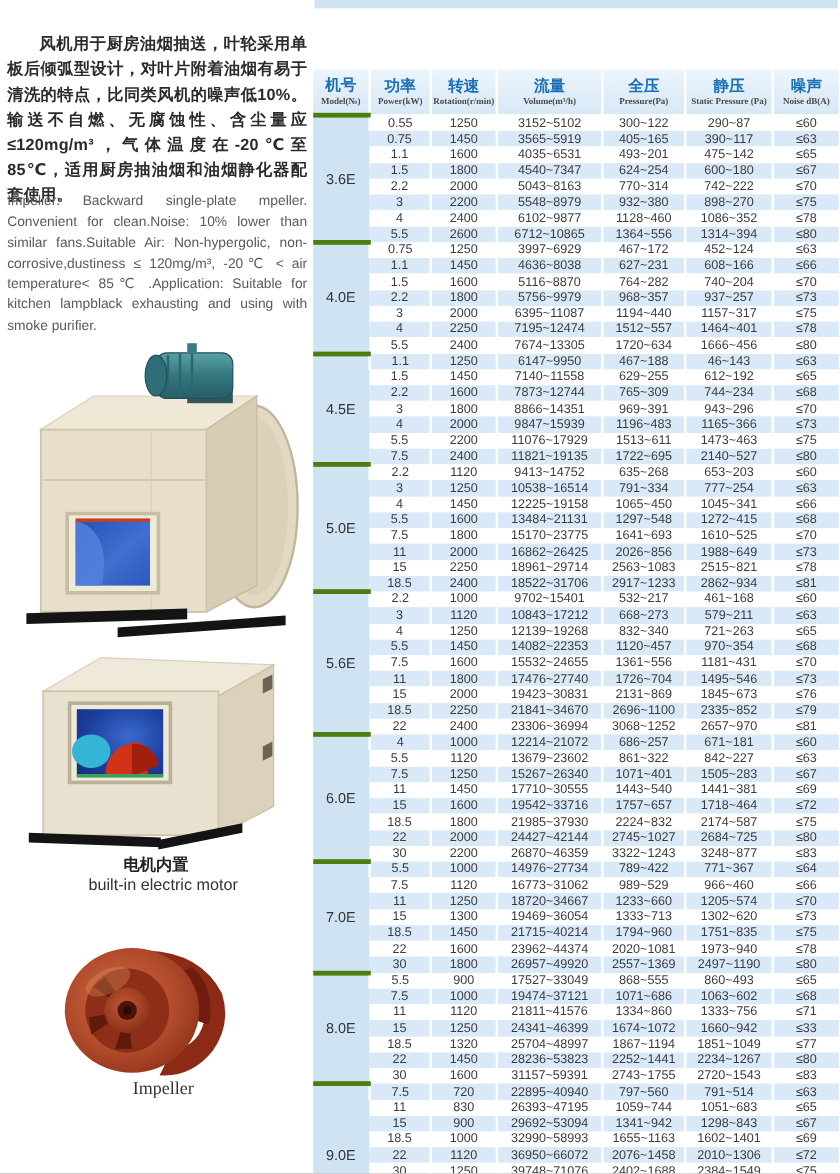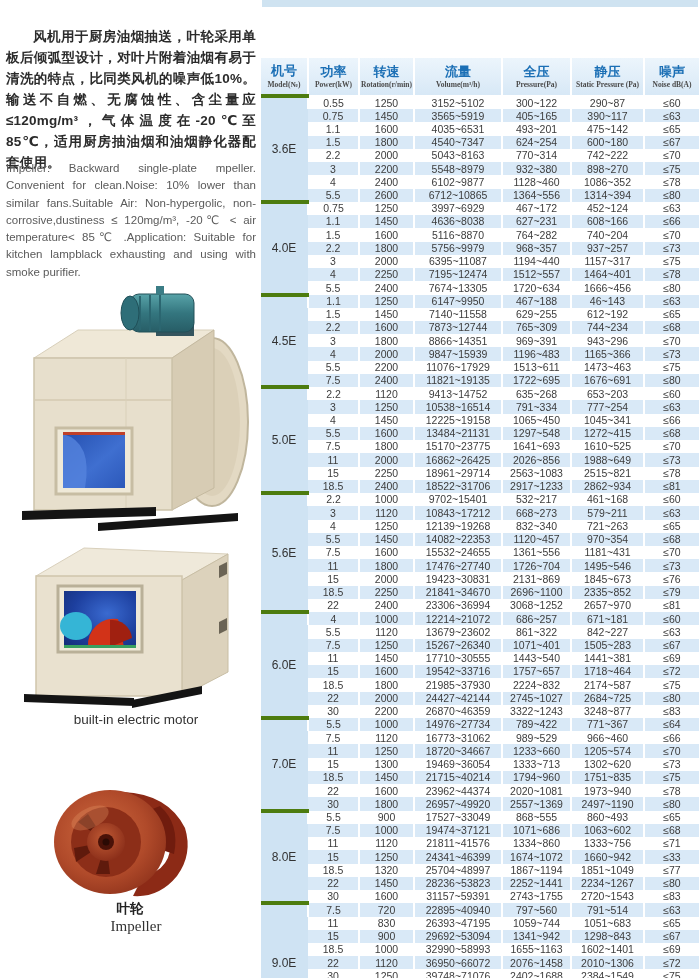--- a/index.html
+++ b/index.html
@@ -118,20 +118,21 @@
       <path d="M74,113 a26,26 0 0 1 30,-28 l6,28 Z" fill="#d23318"></path>
       <path d="M96,86 a20,20 0 0 1 22,18 l-22,9 Z" fill="#a02010"></path>
       <rect x="50" y="111" width="72" height="3" fill="#3aa060"></rect>
 
       <polygon points="10,160 120,164 120,172 10,168" fill="#141414"></polygon>
       <polygon points="118,166 188,152 188,160 118,174" fill="#141414"></polygon>
     </svg>
   </div>
 
   <div class="caption" style="top:712px;">
+    <div class="zh">电机内置</div>
     <div class="en">built-in electric motor</div>
   </div>
 
   <div class="photo" style="left:48px; top:788px; width:150px; height:112px;">
     <svg viewBox="0 0 150 112">
       <defs>
         <radialGradient id="impG" cx="0.42" cy="0.42" r="0.75">
           <stop offset="0" stop-color="#cf6a40"></stop>
             <stop offset="0.55" stop-color="#b04a2a"></stop>
             <stop offset="1" stop-color="#832a16"></stop>
@@ -155,21 +156,20 @@
 
       <circle cx="58" cy="54" r="19" fill="url(#impC)"></circle>
       <circle cx="58" cy="54" r="8" fill="#4a1208"></circle>
       <circle cx="58" cy="54" r="3.5" fill="#2a0a04"></circle>
 
       <ellipse cx="42" cy="30" rx="20" ry="10" fill="#e09060" opacity="0.35" transform="rotate(-25 42 30)"></ellipse>
     </svg>
   </div>
 
   <div class="caption caption-impeller" style="top:900px;">
-    <div class="zh">叶轮</div>
     <div class="en">Impeller</div>
   </div>
 
   <div class="table-topstrip"></div>
   <table class="spec-table">
     <colgroup>
       <col style="width:47px">
         <col style="width:51px">
         <col style="width:55px">
       <col style="width:88px">
@@ -379,21 +379,21 @@
           <td>11076~17929</td>
           <td>1513~611</td>
           <td>1473~463</td>
           <td>≤75</td>
         </tr>
         <tr class="row-blue">
           <td>7.5</td>
           <td>2400</td>
           <td>11821~19135</td>
           <td>1722~695</td>
-          <td>1676~691</td>
+          <td>2140~527</td>
           <td>≤80</td>
         </tr>
         <tr class="row-white">
           <td class="model-cell" rowspan="8">5.0E</td>
           <td>2.2</td>
           <td>1120</td>
           <td>9413~14752</td>
           <td>635~268</td>
           <td>653~203</td>
           <td>≤60</td>

